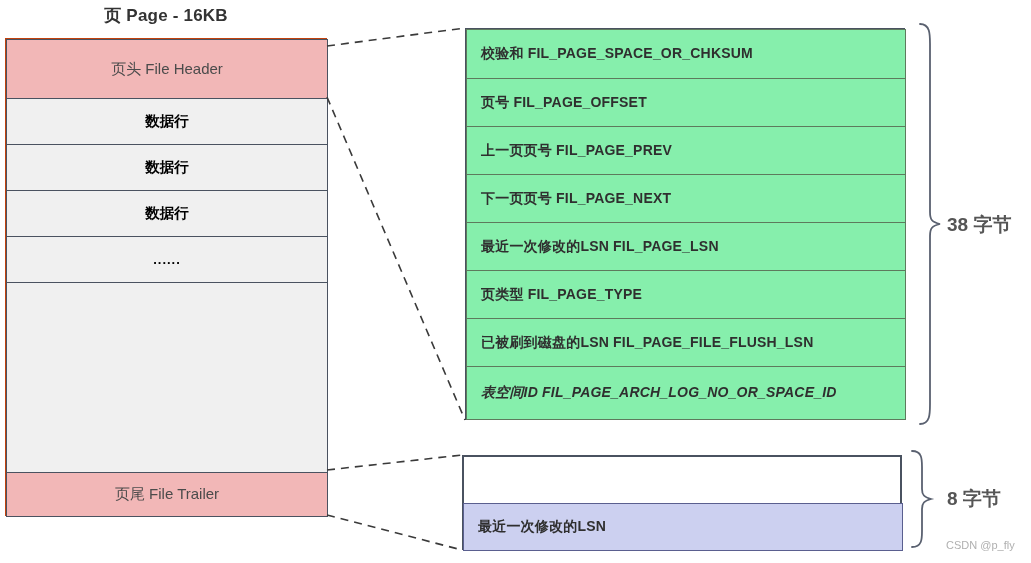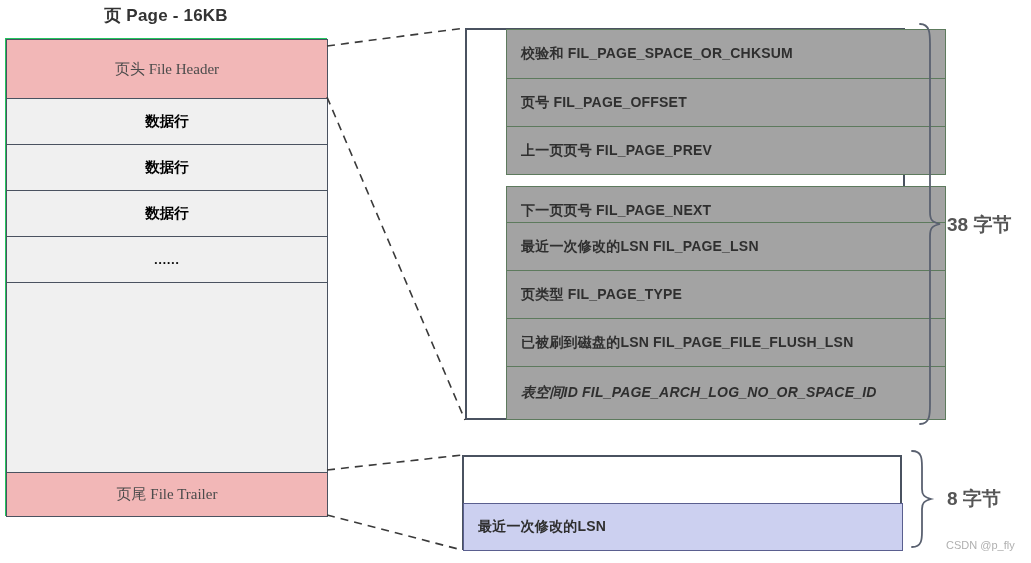--- a/index.html
+++ b/index.html
@@ -30,23 +30,22 @@
   }
 
   
   #page-column {
     position: absolute;
     left: 5px;
     top: 38px;
     width: 322px;
     height: 478px;
     box-sizing: border-box;
-    border: 2px solid #22c55e;
+    border: 2px solid #c2410c;
     background: #f0f0f0;
-    font-family: Liberation Serif, serif;
   }
   .page-row {
     position: absolute;
     left: -1px;
     width: 322px;
     box-sizing: border-box;
     border: 1.5px solid #4a5260;
     background: #f0f0f0;
     display: flex;
     align-items: center;
@@ -84,23 +83,22 @@
     display: flex;
     align-items: center;
     padding-left: 14px;
     font-size: 14px;
     font-weight: bold;
     color: #2f2f2f;
     letter-spacing: 0.2px;
   }
   .detail-row.green {
     width: 440px;
-    background: #a3a3a3;
+    background: #86efac;
     border: 1.5px solid #5d7a5d;
-    margin-left: 40px;
   }
   .detail-row.blue {
     width: 440px;
     background: #ccd0f0;
     border: 1.5px solid #5a5f8f;
   }
 
   
   .byte-label {
     position: absolute;
@@ -170,21 +168,21 @@
 <div id="header-detail" class="detail-box">
   <div class="detail-row green" style="top:-1px;height:50px;">
     <span>校验和  FIL_PAGE_SPACE_OR_CHKSUM</span>
   </div>
   <div class="detail-row green" style="top:48px;height:49px;">
     <span>页号  FIL_PAGE_OFFSET</span>
   </div>
   <div class="detail-row green" style="top:96px;height:49px;">
     <span>上一页页号  FIL_PAGE_PREV</span>
   </div>
-  <div class="detail-row green" style="top:156px;height:49px;">
+  <div class="detail-row green" style="top:144px;height:49px;">
     <span>下一页页号  FIL_PAGE_NEXT</span>
   </div>
   <div class="detail-row green" style="top:192px;height:49px;">
     <span>最近一次修改的LSN  FIL_PAGE_LSN</span>
   </div>
   <div class="detail-row green" style="top:240px;height:49px;">
     <span>页类型  FIL_PAGE_TYPE</span>
   </div>
   <div class="detail-row green" style="top:288px;height:49px;">
     <span>已被刷到磁盘的LSN  FIL_PAGE_FILE_FLUSH_LSN</span>

